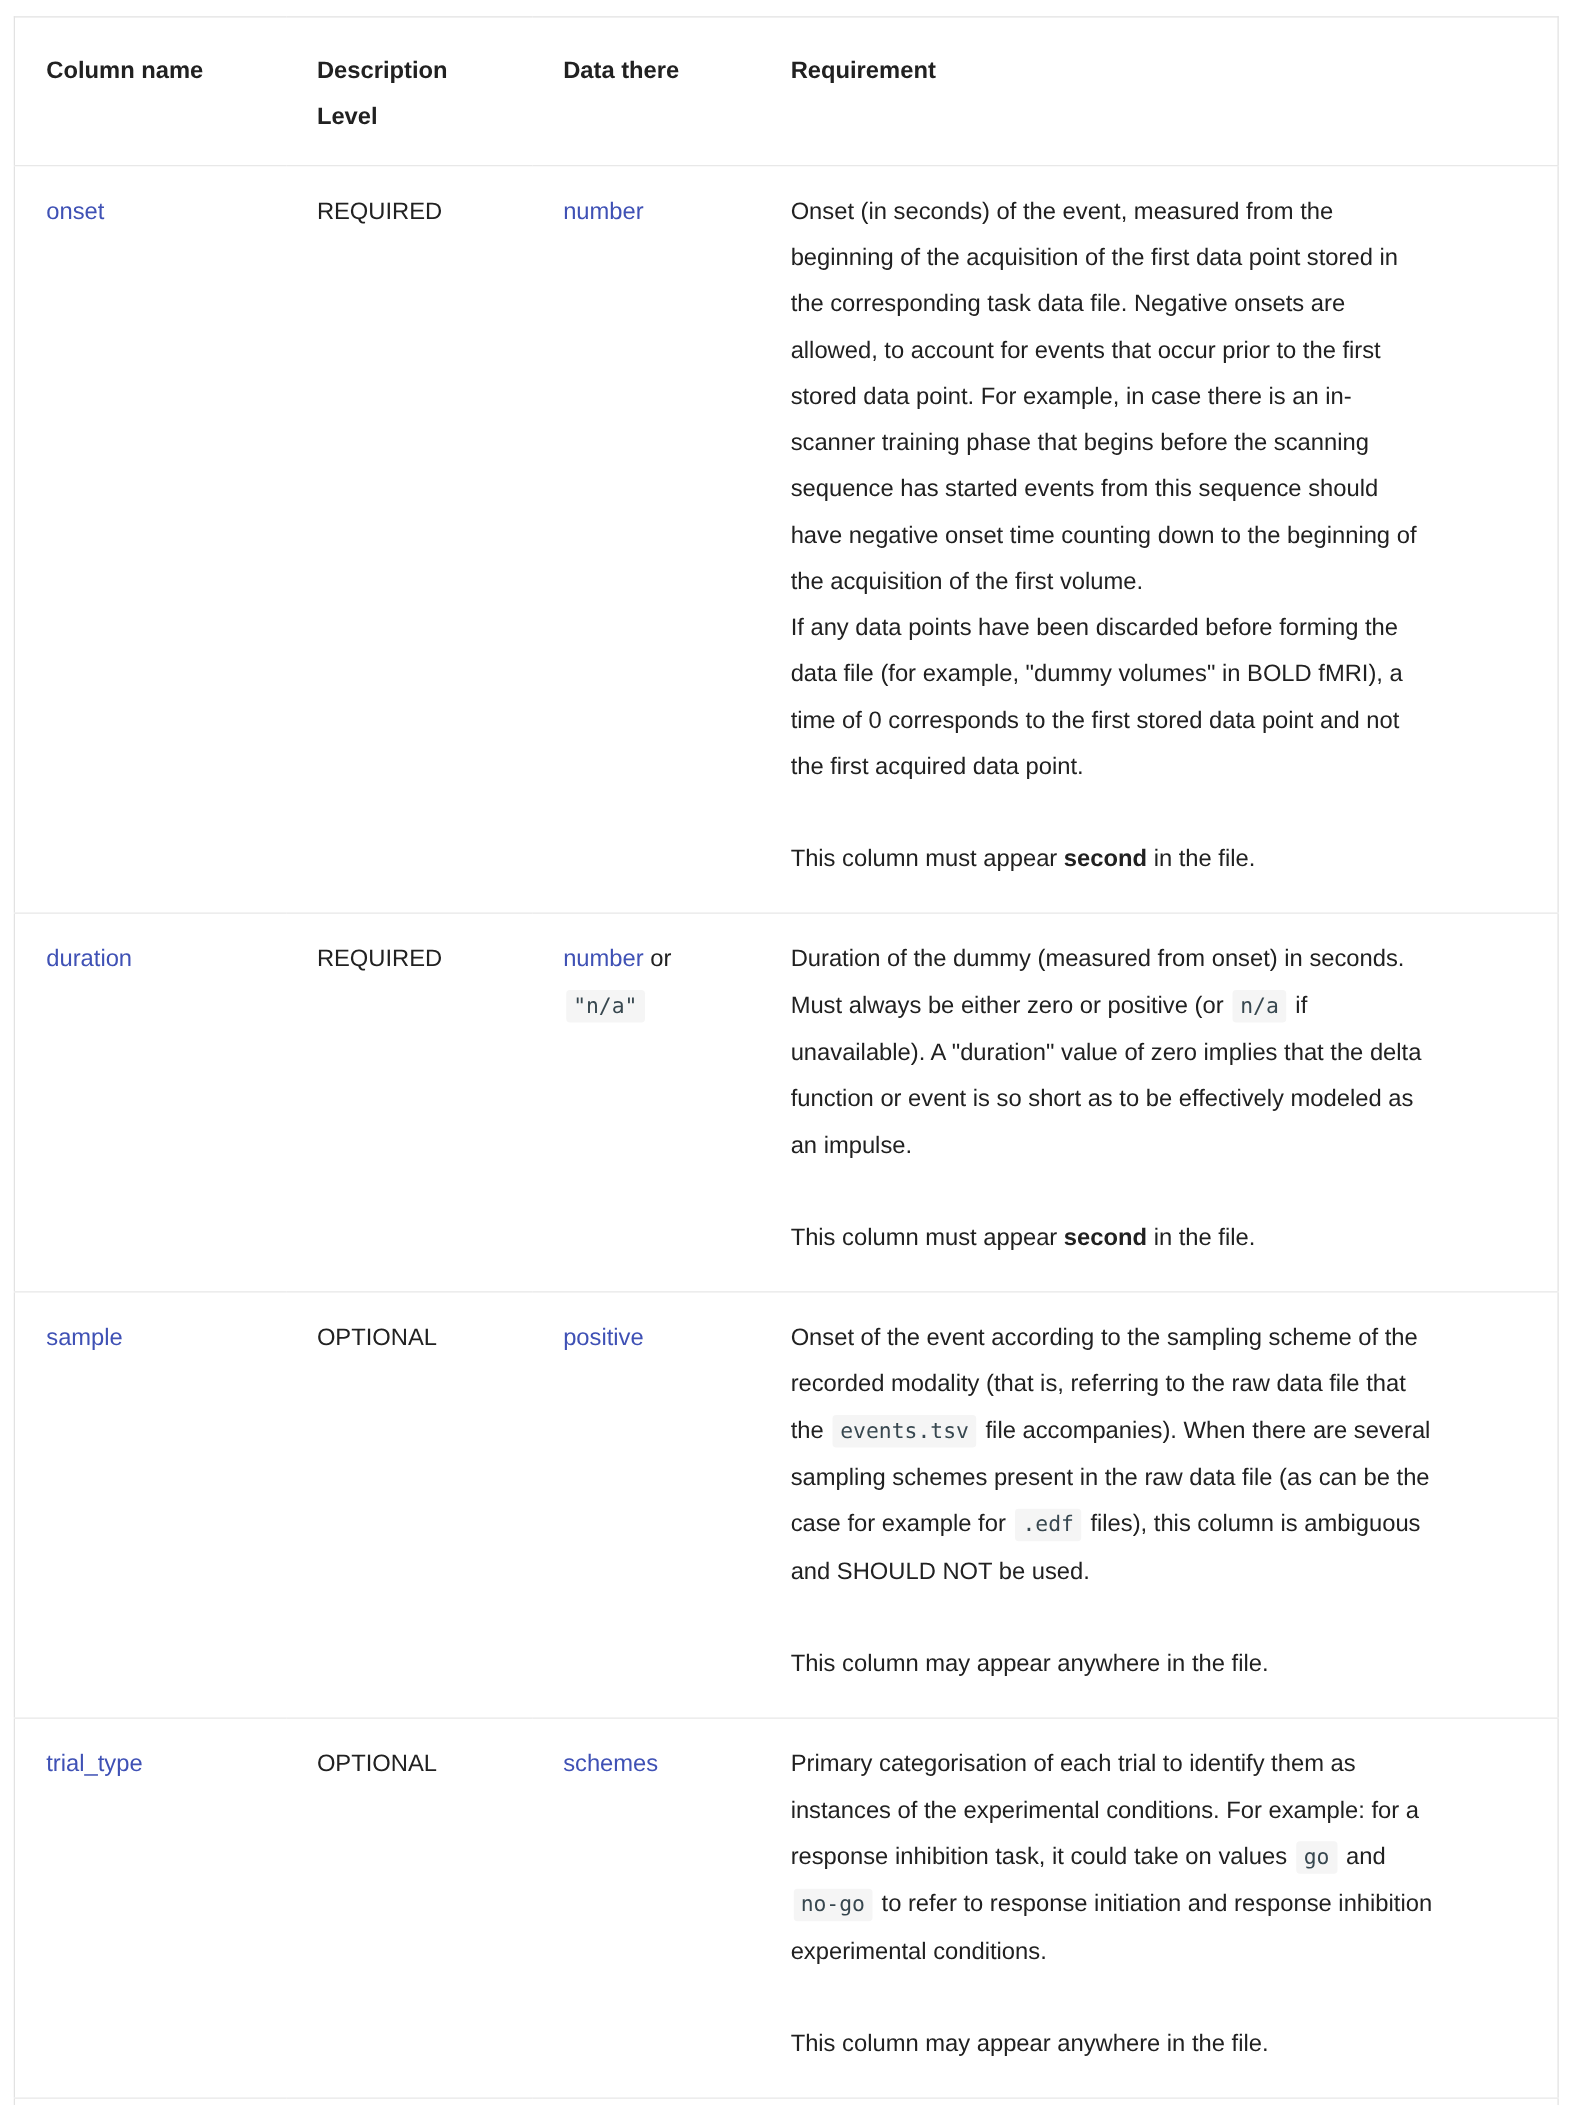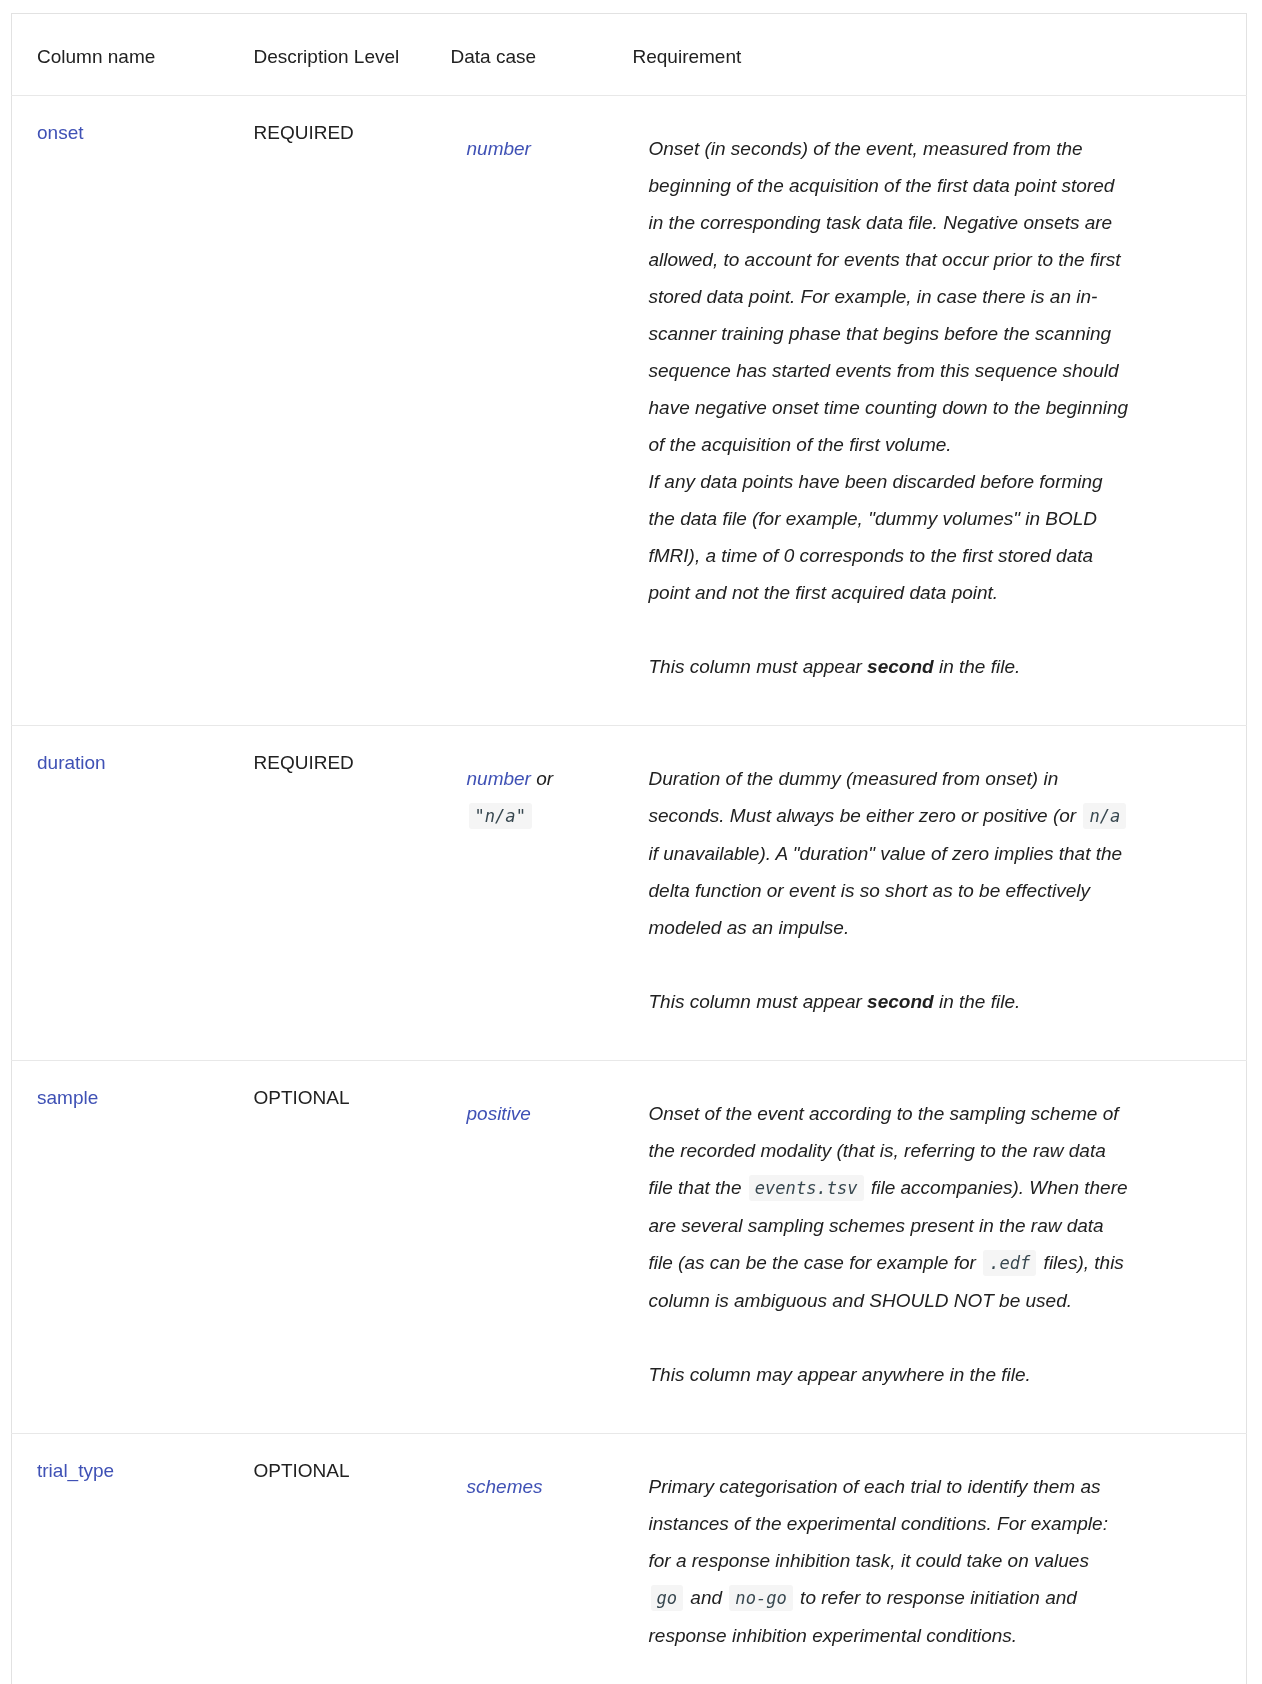--- a/index.html
+++ b/index.html
@@ -12,56 +12,56 @@
   }
   .page { padding: 13px 14px 0 11px; }
   table.spec-table {
     width: 1236px;
     border-collapse: collapse;
     table-layout: fixed;
     border: 1px solid #e2e2e2;
     border-bottom: none;
   }
   th, td { vertical-align: top; text-align: left; }
-  th { font-weight: 400; padding: 24px 25px 20px 25px; }
+  th { font-weight: 700; padding: 24px 25px 20px 25px; }
   td { padding: 18px 25px 24px 25px; }
   td.col-desc { padding-right: 100px; }
   tbody tr { border-top: 1px solid #e8e8e8; }
   .lnk { color: #3f51b5; text-decoration: none; cursor: pointer; }
   code {
     font-family: "DejaVu Sans Mono", monospace;
     font-size: 0.9em;
     background: #f5f5f5;
     color: #37474f;
     padding: 3px 6px;
     border-radius: 3px;
     margin: 0 2px;
     white-space: nowrap;
   }
-  p { margin: 16px; font-style: italic; }
+  p { margin: 0; }
   p + p { margin-top: 37px; }
   strong { font-weight: 700; }
   .partial-row td { height: 60px; padding: 0; }
 </style>
 </head>
 <body>
 
 <div class="page">
   <table class="spec-table">
     <colgroup>
       <col style="width:217px">
       <col style="width:197px">
       <col style="width:182px">
       <col>
     </colgroup>
     <thead>
       <tr>
         <th>Column name</th>
         <th>Description Level</th>
-        <th>Data case</th>
+        <th>Data there</th>
         <th>Requirement</th>
       </tr>
     </thead>
     <tbody>
         <tr>
     <td class="col-name"><a class="lnk">onset</a></td>
     <td class="col-req">REQUIRED</td>
     <td class="col-type">
             <p><a class="lnk">number</a></p>
           </td>

